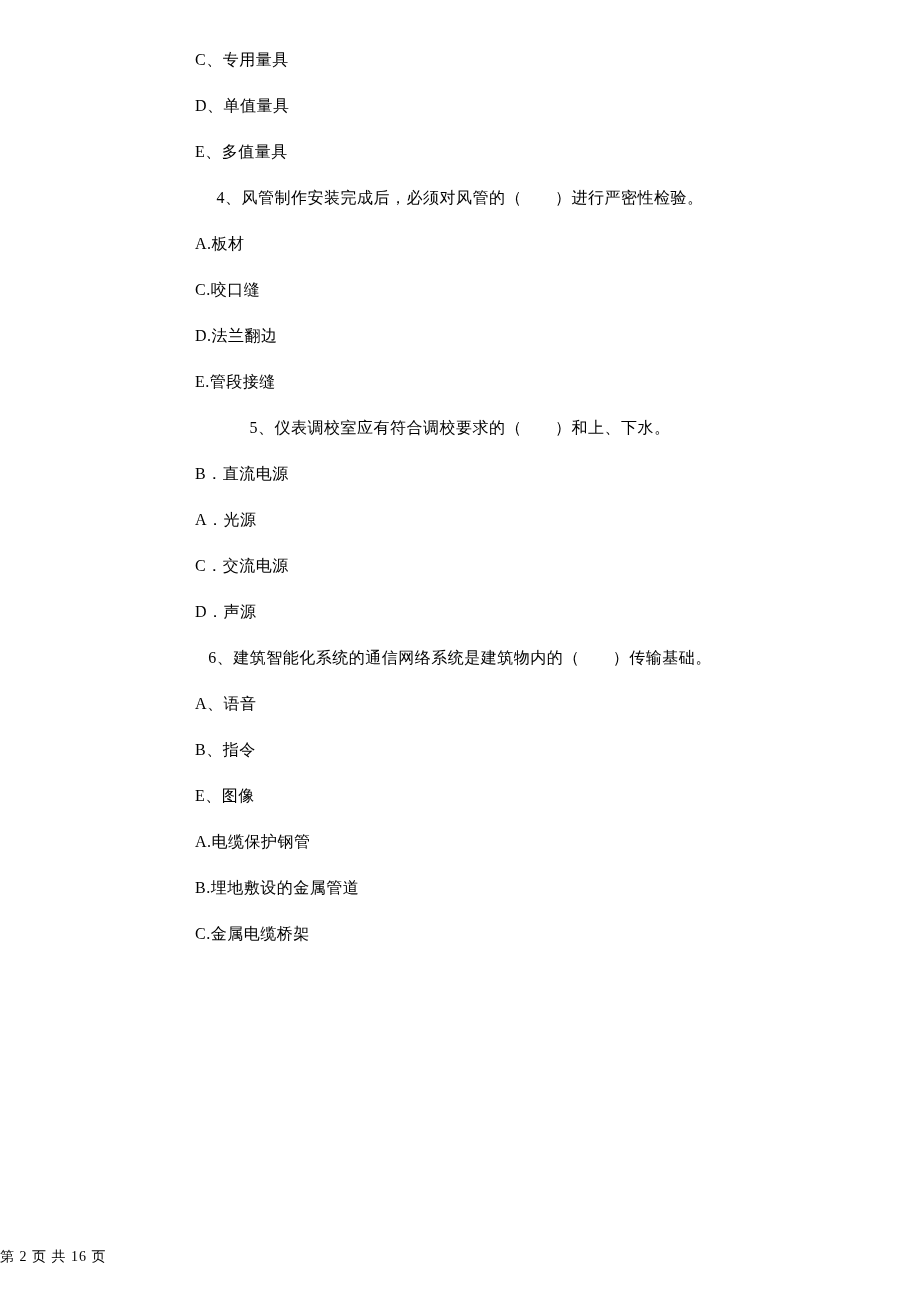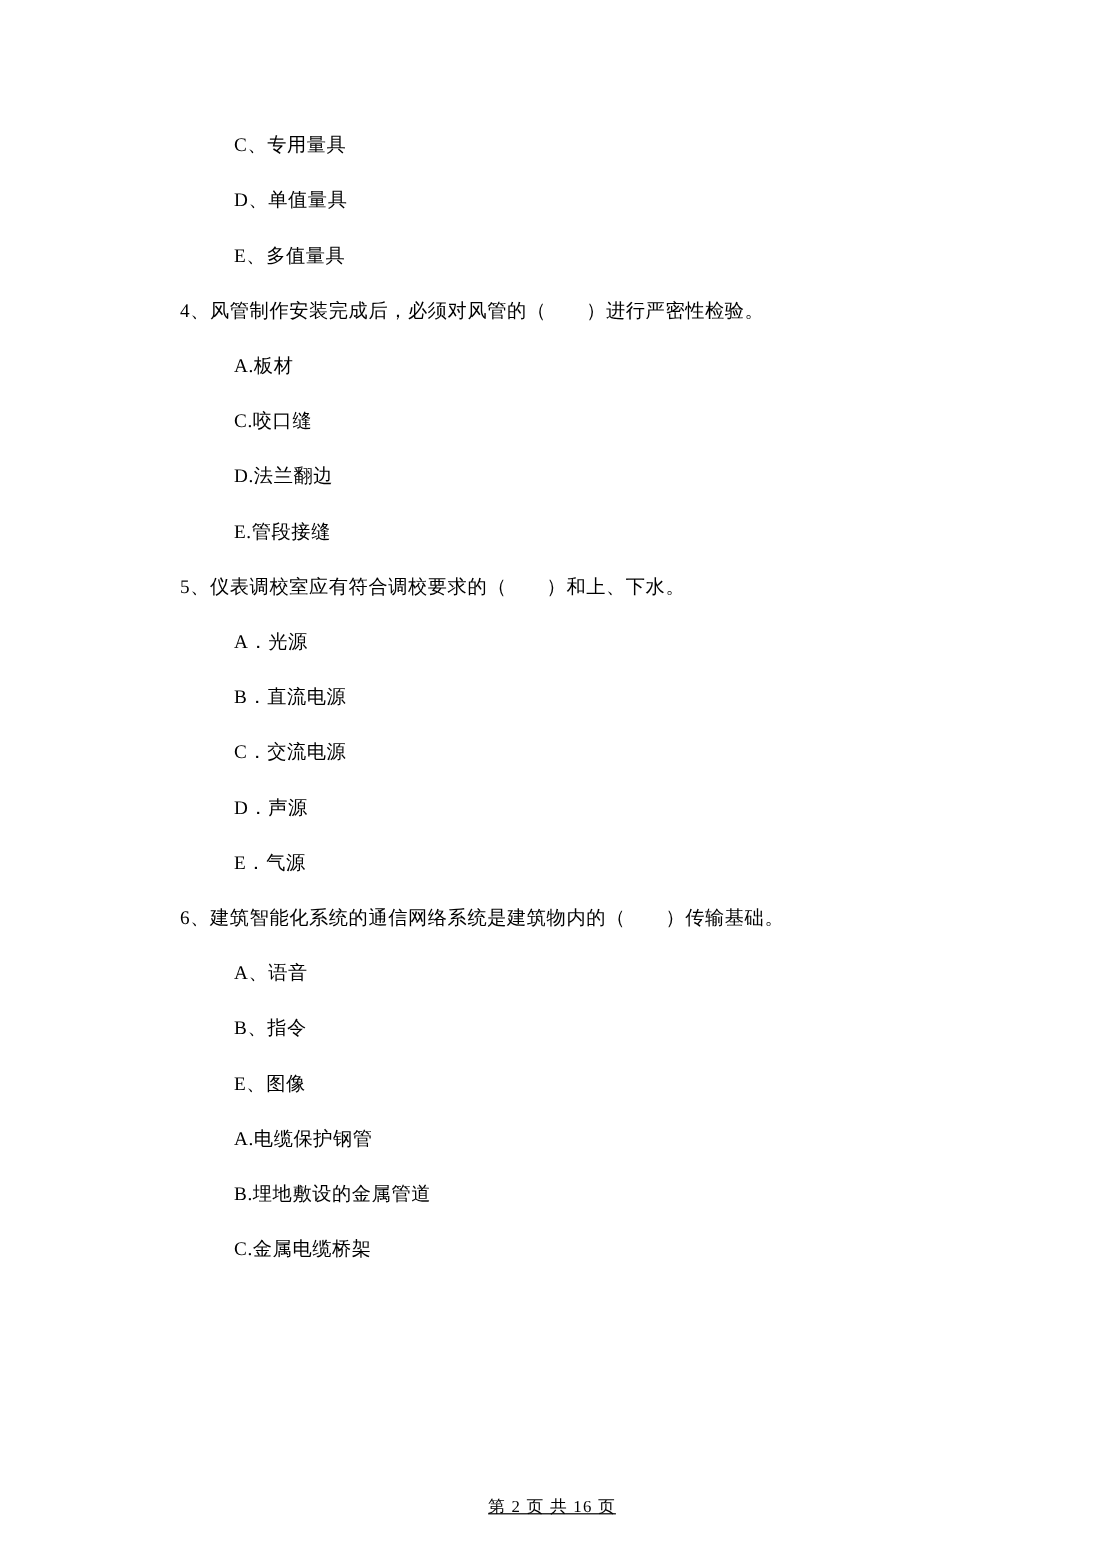--- a/index.html
+++ b/index.html
@@ -8,63 +8,61 @@
     background: #fff;
     font-family: "SimSun", "宋体", serif;
     color: #000;
     width: 920px;
     height: 1302px;
     position: relative;
     font-size: 16px;
     line-height: 1.5;
   }
   .page {
-    padding: 110px 150px 0 150px;
+    padding: 48px 150px 0 150px;
   }
   .option {
     margin-left: 45px;
     margin-bottom: 22px;
     letter-spacing: 0.5px;
   }
   .question {
     margin-bottom: 22px;
     letter-spacing: 0.5px;
+    text-align: center;
   }
   .footer {
     position: absolute;
     bottom: 35px;
     left: 0;
     width: 100%;
-    text-align: center;
     font-size: 14px;
     letter-spacing: 1px;
-    text-decoration: underline;
   }
 </style>
 </head>
 <body>
 
 <div class="page">
 
   <div class="option">C、专用量具</div>
   <div class="option">D、单值量具</div>
   <div class="option">E、多值量具</div>
 
   <div class="question">4、风管制作安装完成后，必须对风管的（　　）进行严密性检验。</div>
   <div class="option">A.板材</div>
   <div class="option">C.咬口缝</div>
   <div class="option">D.法兰翻边</div>
   <div class="option">E.管段接缝</div>
 
   <div class="question">5、仪表调校室应有符合调校要求的（　　）和上、下水。</div>
+  <div class="option">B．直流电源</div>
   <div class="option">A．光源</div>
-  <div class="option">B．直流电源</div>
   <div class="option">C．交流电源</div>
   <div class="option">D．声源</div>
-  <div class="option">E．气源</div>
 
   <div class="question">6、建筑智能化系统的通信网络系统是建筑物内的（　　）传输基础。</div>
   <div class="option">A、语音</div>
   <div class="option">B、指令</div>
   <div class="option">E、图像</div>
 
   <div class="option">A.电缆保护钢管</div>
   <div class="option">B.埋地敷设的金属管道</div>
   <div class="option">C.金属电缆桥架</div>
 

